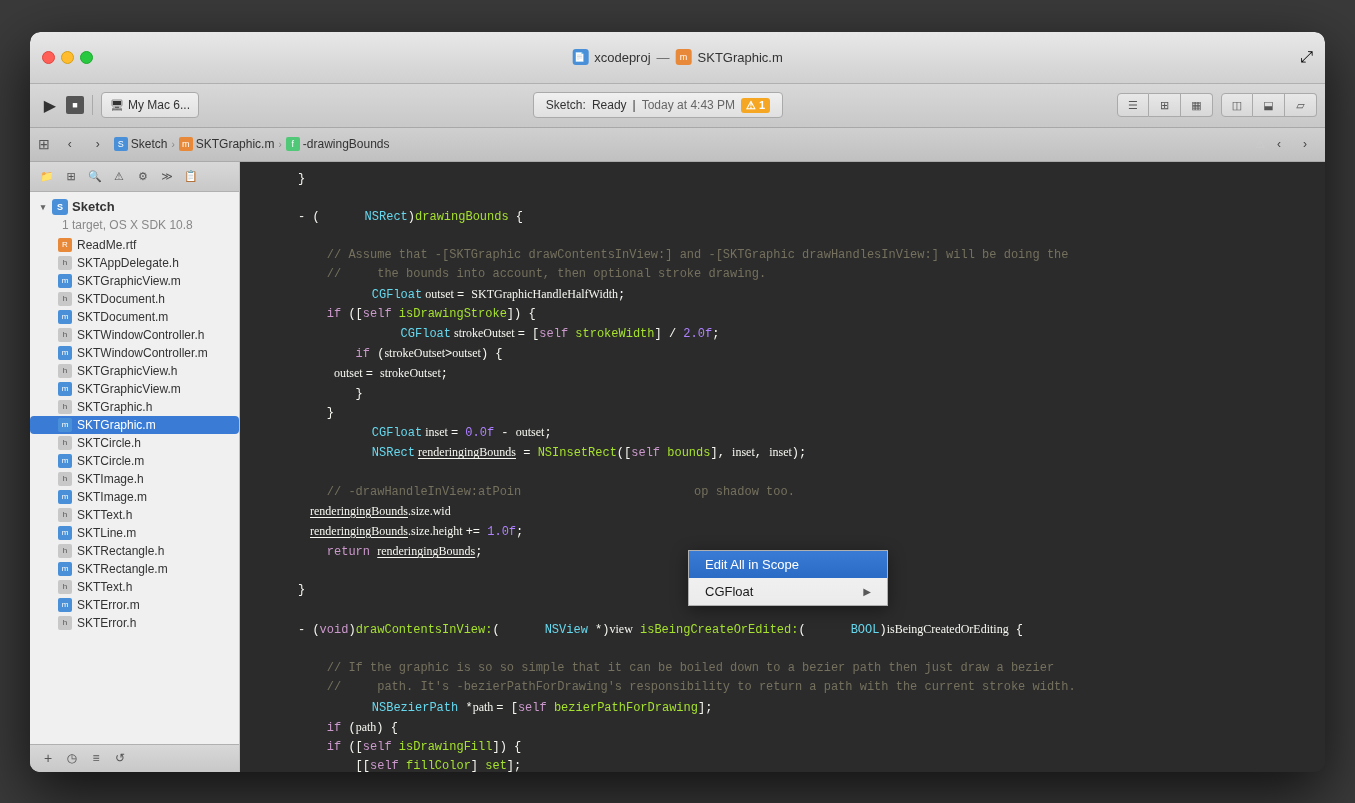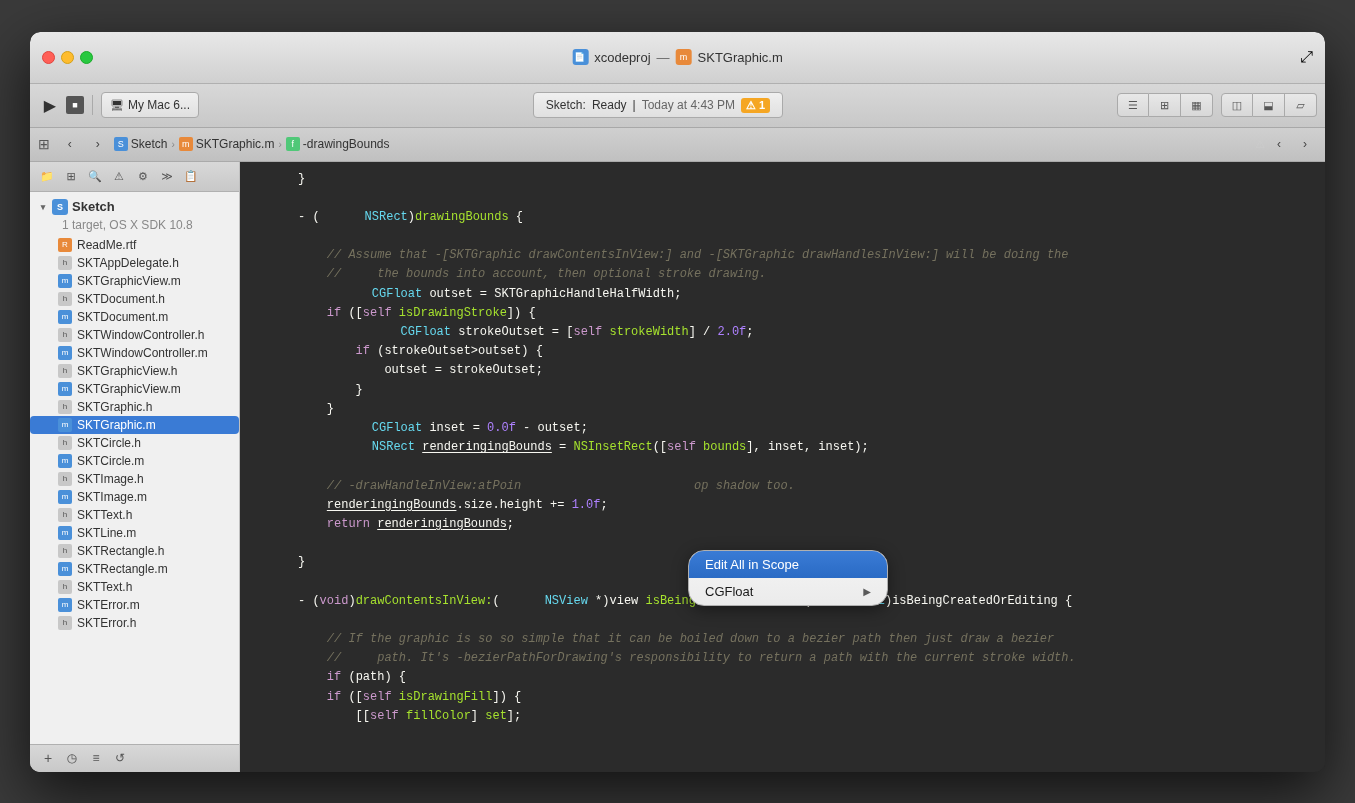--- a/index.html
+++ b/index.html
@@ -361,33 +361,33 @@
       color: #666;
       text-align: right;
       margin-right: 16px;
       flex-shrink: 0;
       user-select: none;
     }
     .code-content { flex: 1; }
     
     .kw { color: #cc99cd; }
     .type { color: #66d9ef; margin-left: 45px; }
-    .comment { color: #75715e; font-style: italic; }
+    .comment { color: #75715e; }
     .num { color: #ae81ff; }
     .method { color: #a6e22e; }
-    .var { color: #f8f8f2; }
+    .var { color: #f8f8f2; font-family: Liberation Serif, serif; }
     .punct { color: #f8f8f2; }
     
     .context-menu {
       position: absolute;
       top: 388px;
       left: 448px;
       background: linear-gradient(to bottom, #f5f5f5, #ebebeb);
       border: 1px solid #b0b0b0;
-      border-radius: 16px;
+      border-radius: 0;
       box-shadow: 0 4px 16px rgba(0,0,0,0.4);
       width: 200px;
       overflow: hidden;
       z-index: 100;
     }
     .menu-item {
       padding: 6px 16px;
       font-size: 13px;
       color: #1a1a1a;
       cursor: pointer;
@@ -669,20 +669,24 @@
         <div class="code-line">
           <span class="line-num"></span>
           <span class="code-content">&nbsp;</span>
         </div>
         <div class="code-line">
           <span class="line-num"></span>
           <span class="code-content"><span class="comment">    // -drawHandleInView:atPoin</span><span style="color:#555;">                        </span><span class="comment">op shadow too.</span></span>
         </div>
         <div class="code-line">
           <span class="line-num"></span>
+          <span class="code-content"><span class="var">    <span class="underline">renderingingBounds</span>.size.wid</span><span style="color:#555;">                        </span></span>
+        </div>
+        <div class="code-line">
+          <span class="line-num"></span>
           <span class="code-content"><span class="var">    <span class="underline">renderingingBounds</span>.size.height </span><span class="punct">+= </span><span class="num">1.0f</span><span class="punct">;</span></span>
         </div>
         <div class="code-line">
           <span class="line-num"></span>
           <span class="code-content"><span class="kw">    return </span><span class="var"><span class="underline">renderingingBounds</span></span><span class="punct">;</span></span>
         </div>
         <div class="code-line">
           <span class="line-num"></span>
           <span class="code-content">&nbsp;</span>
         </div>
@@ -702,20 +706,24 @@
           <span class="line-num"></span>
           <span class="code-content">&nbsp;</span>
         </div>
         <div class="code-line">
           <span class="line-num"></span>
           <span class="code-content"><span class="comment">    // If the graphic is so so simple that it can be boiled down to a bezier path then just draw a bezier</span></span>
         </div>
         <div class="code-line">
           <span class="line-num"></span>
           <span class="code-content"><span class="comment">    //     path. It's -bezierPathForDrawing's responsibility to return a path with the current stroke width.</span></span>
+        </div>
+        <div class="code-line">
+          <span class="line-num"></span>
+          <span class="code-content"><span class="type">    NSBezierPath</span><span class="punct"> *</span><span class="var">path </span><span class="punct">= [</span><span class="kw">self</span><span class="method"> bezierPathForDrawing</span><span class="punct">];</span></span>
         </div>
         <div class="code-line">
           <span class="line-num"></span>
           <span class="code-content"><span class="kw">    if </span><span class="punct">(</span><span class="var">path</span><span class="punct">) {</span></span>
         </div>
         <div class="code-line">
           <span class="line-num"></span>
           <span class="code-content"><span class="kw">    if </span><span class="punct">([</span><span class="kw">self</span><span class="method"> isDrawingFill</span><span class="punct">]) {</span></span>
         </div>
         <div class="code-line">

